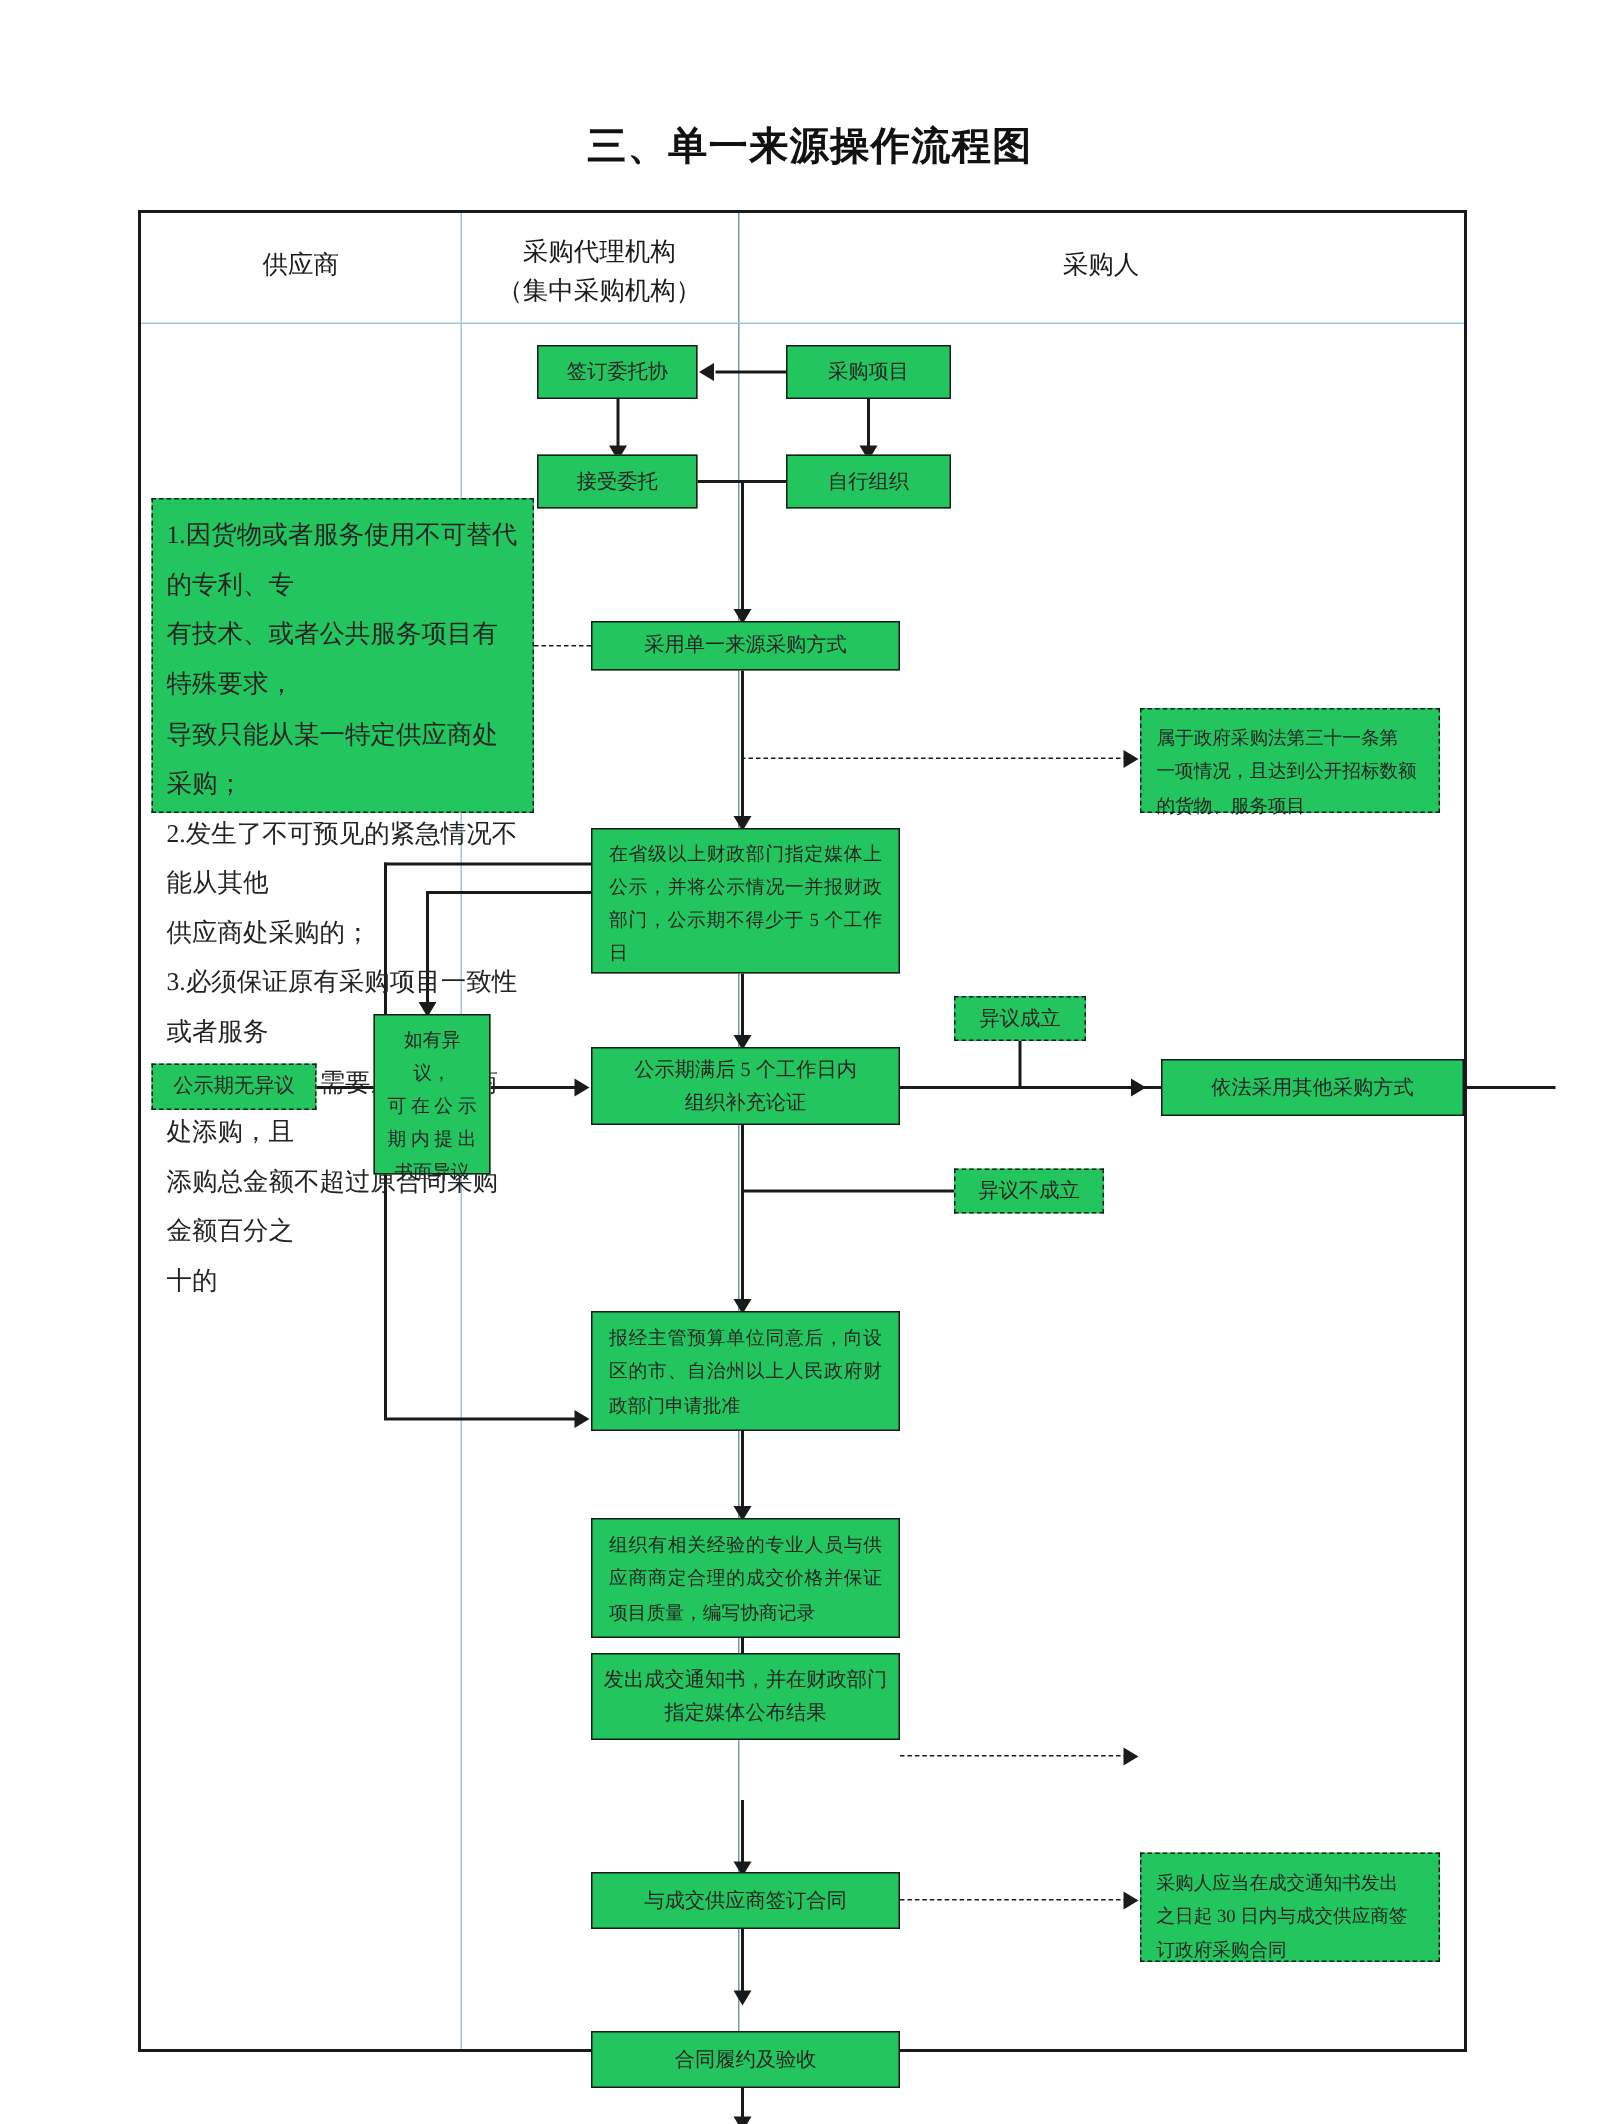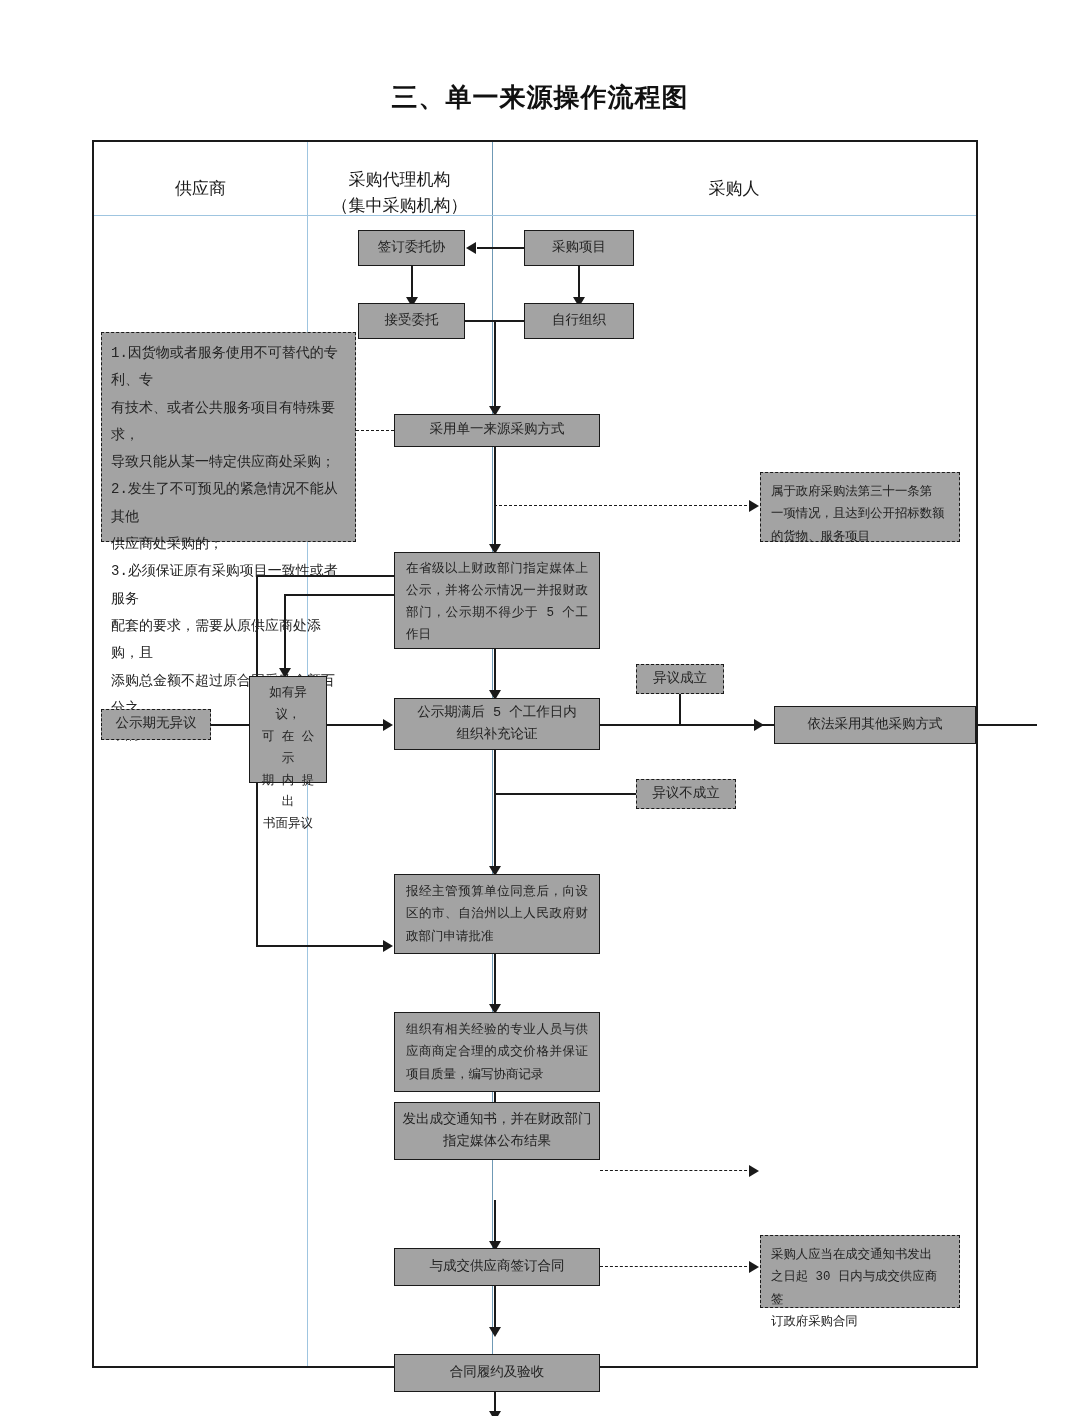--- a/index.html
+++ b/index.html
@@ -52,53 +52,52 @@
     background:#9fc5e0;
   }
   
   .lane-head{
     position:absolute;
     text-align:center;
     font-size:17px;
     line-height:26px;
     font-family:"Liberation Serif","DejaVu Serif",serif;
     color:#1a1a1a;
-    margin-top:12px;
   }
   
   .node{
     position:absolute;
     box-sizing:border-box;
     border:1.6px solid #1a1a1a;
-    background:#a3a3a3;
+    background:#22c55e;
     display:flex;
     align-items:center;
     justify-content:center;
     text-align:center;
     font-size:13.5px;
     line-height:1.55;
     padding:4px 7px;
     color:#232323;
-    font-family:Liberation Mono, monospace;
+    font-family:Liberation Serif, serif;
     z-index:5;
   }
   .node.dashed{
     border:1.7px dashed #1a1a1a;
   }
   .node.vtext{
     display:block;
     text-align:center;
     font-size:12.5px;
     line-height:1.75;
     padding-top:6px;
   }
   .node.note{
     display:block;
     text-align:left;
-    font-size:14px;
+    font-size:17px;
     line-height:1.95;
     padding:7px 9px;
   }
   .node.note2{
     display:block;
     text-align:left;
     font-size:12.4px;
     line-height:1.8;
     padding:8px 10px;
   }

